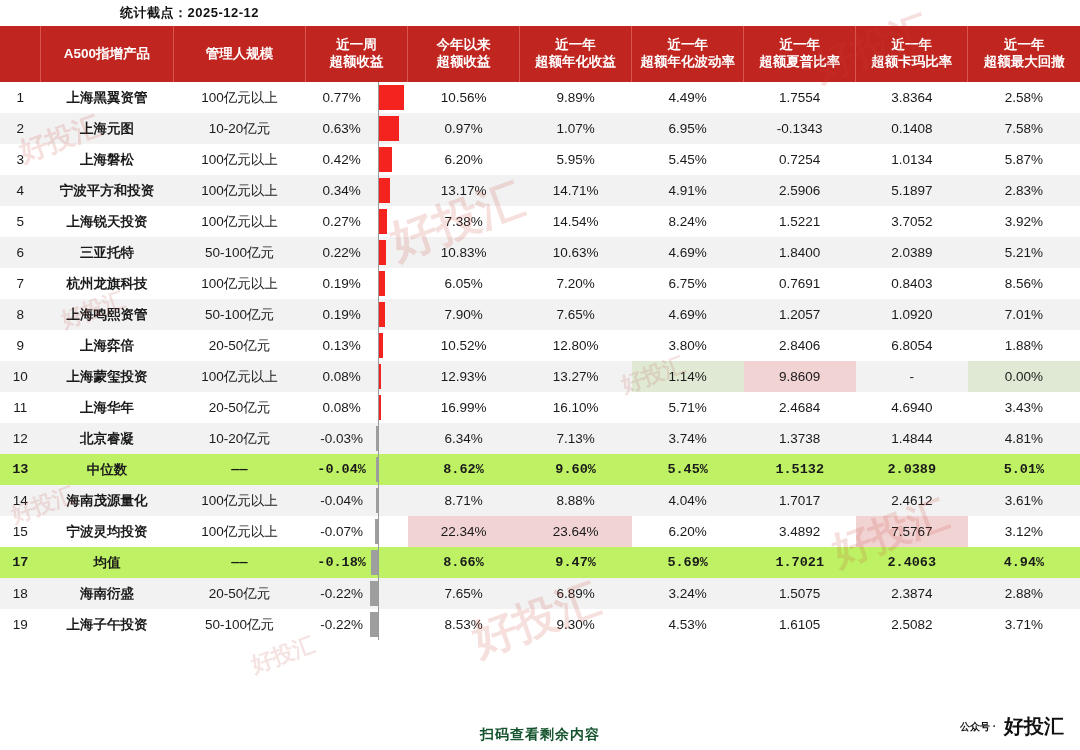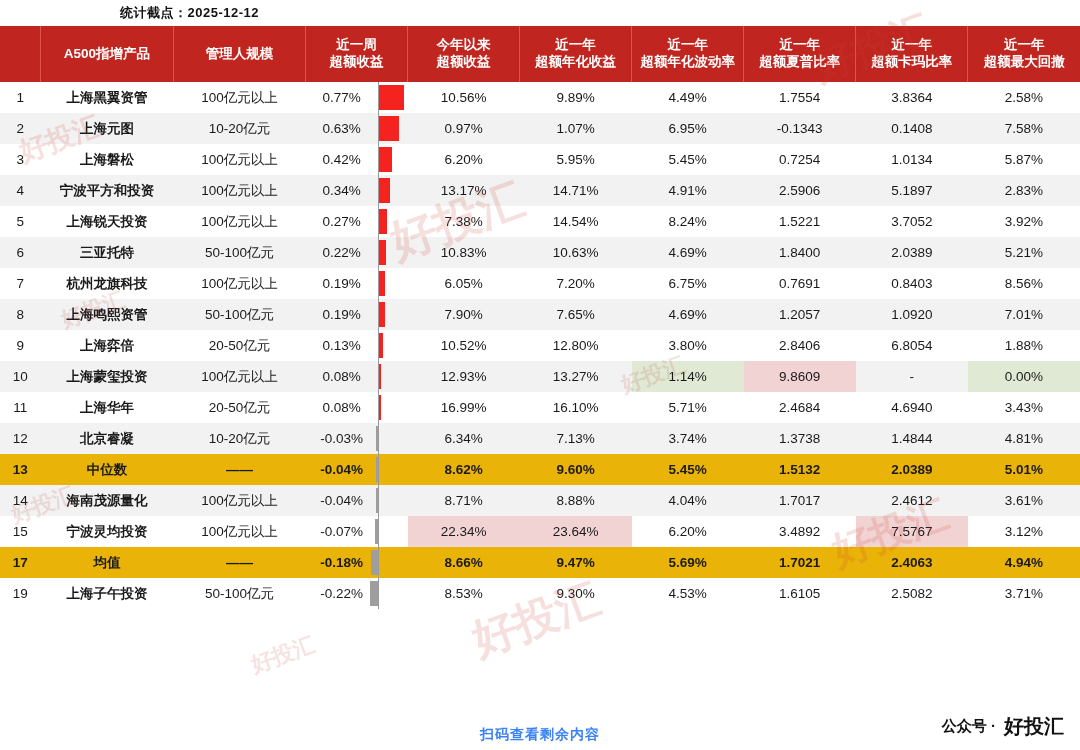--- a/index.html
+++ b/index.html
@@ -45,21 +45,21 @@
     height:31px;
     position:relative;
   }
   .col-idx { width:40px; }
   .col-name { width:130px; }
   .col-scale { width:130px; }
   .col-week { width:100px;margin-top:48px; }
   .col-other { width:110px; }
   .row-alt { background:#f2f2f2; }
   .row-white { background:#ffffff; }
-  .row-stat { background:#eab308; }
+  .row-stat { background:#bef264;font-family:Liberation Mono, monospace; }
   .row-stat td { color:#2f6fb5; font-weight:bold; }
   .name-cell { font-weight:bold; }
   .bar-cell { padding:0 !important; position:relative; }
   .bar-wrap {
     position:relative;
     width:100%; height:31px;
     display:flex; align-items:center;
   }
   .bar-label {
     position:absolute; left:0; top:0;
@@ -90,31 +90,31 @@
   }
   .hl-pink { background:#f2d3d3 !important; }
   .hl-green { background:#dfe9d4 !important; }
   .footer {
     position:absolute;
     left:0; bottom:6px;
     width:1080px;
     text-align:center;
   }
   .footer-text {
-    color:#3b82f6;
+    color:#14532d;
     font-size:14px;
     font-weight:bold;
     letter-spacing:1px;
   }
   .brand {
     position:absolute;
     right:16px; bottom:10px;
     display:flex; align-items:center; gap:8px;
   }
-  .brand-prefix { font-size:15px; color:#111; font-weight:bold; }
+  .brand-prefix { font-size:10px; color:#111; font-weight:bold; }
   .brand-name { font-size:20px; color:#111; font-weight:bold; }
   
   .wm {
     position:absolute;
     color:rgba(200,60,50,0.16);
     font-size:28px;
     font-weight:bold;
     transform:rotate(-20deg);
     pointer-events:none;
     user-select:none;
@@ -425,20 +425,38 @@
             <span class="bar-label">-0.18%</span>
           </div>
         </td>
         <td class="col-other">8.66%</td>
         <td class="col-other">9.47%</td>
         <td class="col-other">5.69%</td>
         <td class="col-other">1.7021</td>
         <td class="col-other">2.4063</td>
         <td class="col-other">4.94%</td>
       </tr>
+      <tr class="row-alt">
+        <td class="col-idx">18</td>
+        <td class="col-name name-cell">海南衍盛</td>
+        <td class="col-scale">20-50亿元</td>
+        <td class="col-week bar-cell">
+          <div class="bar-wrap">
+            <div class="bar-neg" style="width: 7.7px; left: 64.3px;"></div>
+            <div class="bar-axis"></div>
+            <span class="bar-label">-0.22%</span>
+          </div>
+        </td>
+        <td class="col-other">7.65%</td>
+        <td class="col-other">6.89%</td>
+        <td class="col-other">3.24%</td>
+        <td class="col-other">1.5075</td>
+        <td class="col-other">2.3874</td>
+        <td class="col-other">2.88%</td>
+      </tr>
       <tr class="row-white">
         <td class="col-idx">19</td>
         <td class="col-name name-cell">上海子午投资</td>
         <td class="col-scale">50-100亿元</td>
         <td class="col-week bar-cell">
           <div class="bar-wrap">
             <div class="bar-neg" style="width: 7.7px; left: 64.3px;"></div>
             <div class="bar-axis"></div>
             <span class="bar-label">-0.22%</span>
           </div>

